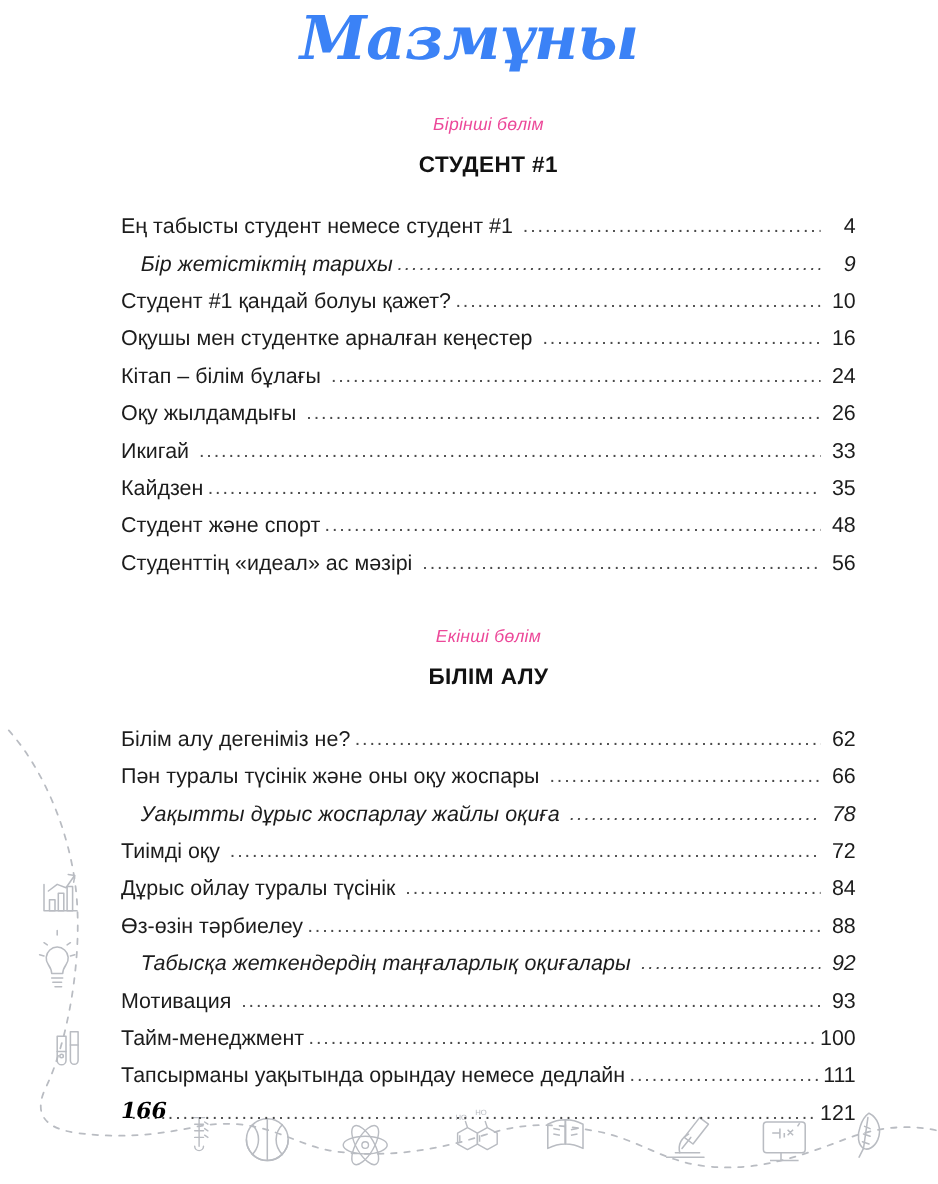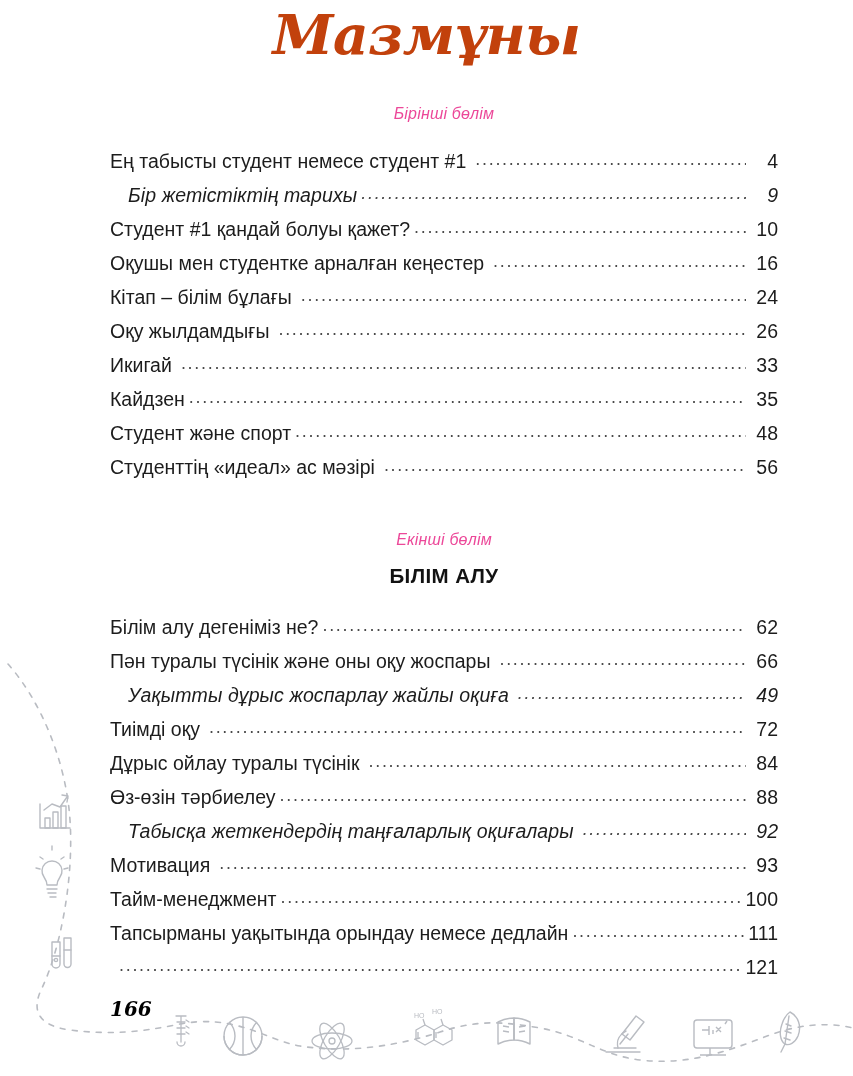--- a/index.html
+++ b/index.html
@@ -31,21 +31,21 @@
     position: absolute;
     left: 0;
     top: 2px;
     width: 853px;
     text-align: center;
     font-family: "DejaVu Serif", "Liberation Serif", serif;
     font-style: italic;
     font-weight: bold;
     font-size: 55px;
     letter-spacing: -0.5px;
-    color: #c2410c;
+    color: #3b82f6;
     z-index: 3;
   }
 
   
   .toc {
     position: absolute;
     left: 110px;
     top: 104px;
     width: 668px;
     z-index: 3;
@@ -74,21 +74,21 @@
   .part-block-1 { margin-bottom: 0; }
 
   
   .entries-1 { margin-top: 27px; }
   .part-block-2 { margin-top: 40px; }
   .entries-2 { margin-top: 27px; }
 
   
   .row {
     display: flex;
-    align-items: flex-start;
+    align-items: center;
     height: 34px;
     font-size: 19.5px;
     color: #1c1c1c;
     white-space: nowrap;
   }
   .row .label {
     flex: 0 0 auto;
   }
   .row .leader {
     flex: 1 1 auto;
@@ -232,20 +232,21 @@
     <path d="M785,1044 l-4,8"></path>
   </g>
 </svg>
 
 <div class="page-title">Мазмұны</div>
 
 <div class="toc">
 
   <div class="part part-block-1">
     <div class="part-sub">Бірінші бөлім</div>
+    <div class="part-title">СТУДЕНТ #1</div>
   </div>
 
   <div class="entries-1">
     <div class="row gap">
       <span class="label">Ең табысты студент немесе студент #1</span>
       <span class="leader">........................................................................................................................................................................................................</span>
       <span class="pageno">4</span>
     </div>
     <div class="row sub">
       <span class="label">Бір жетістіктің тарихы</span>
@@ -306,21 +307,21 @@
       <span class="pageno">62</span>
     </div>
     <div class="row gap">
       <span class="label">Пән туралы түсінік және оны оқу жоспары</span>
       <span class="leader">........................................................................................................................................................................................................</span>
       <span class="pageno">66</span>
     </div>
     <div class="row sub gap">
       <span class="label">Уақытты дұрыс жоспарлау жайлы оқиға</span>
       <span class="leader">........................................................................................................................................................................................................</span>
-      <span class="pageno">49</span>
+      <span class="pageno">78</span>
     </div>
     <div class="row gap">
       <span class="label">Тиімді оқу</span>
       <span class="leader">........................................................................................................................................................................................................</span>
       <span class="pageno">72</span>
     </div>
     <div class="row gap">
       <span class="label">Дұрыс ойлау туралы түсінік</span>
       <span class="leader">........................................................................................................................................................................................................</span>
       <span class="pageno">84</span>

